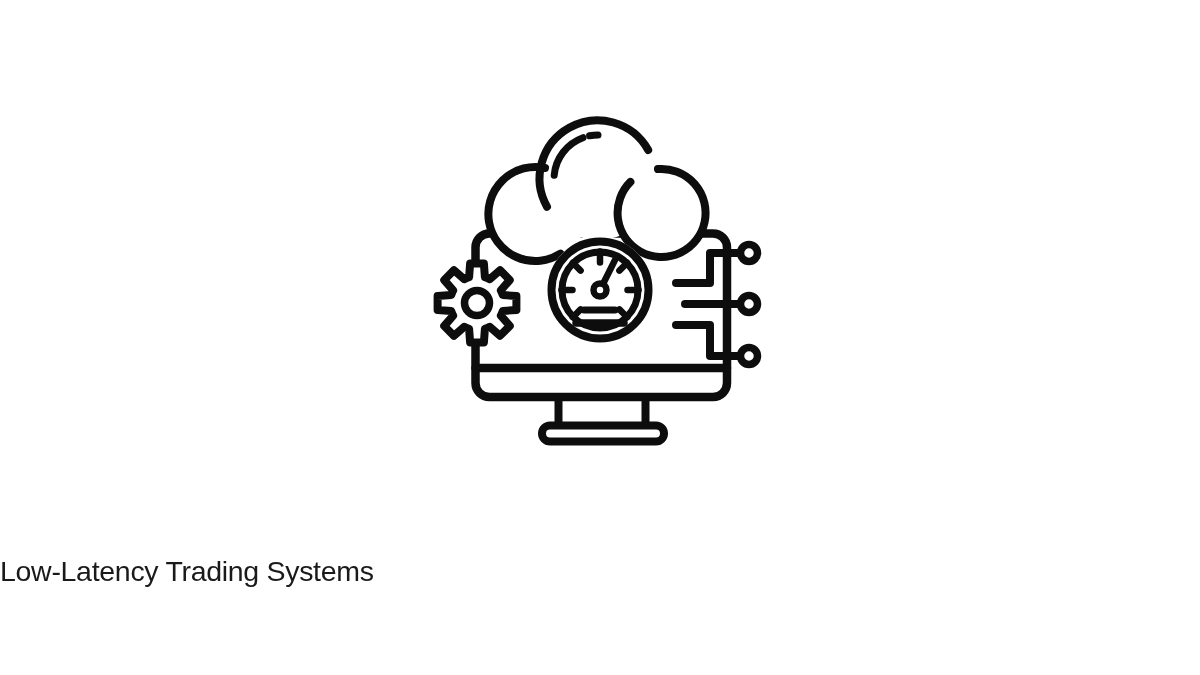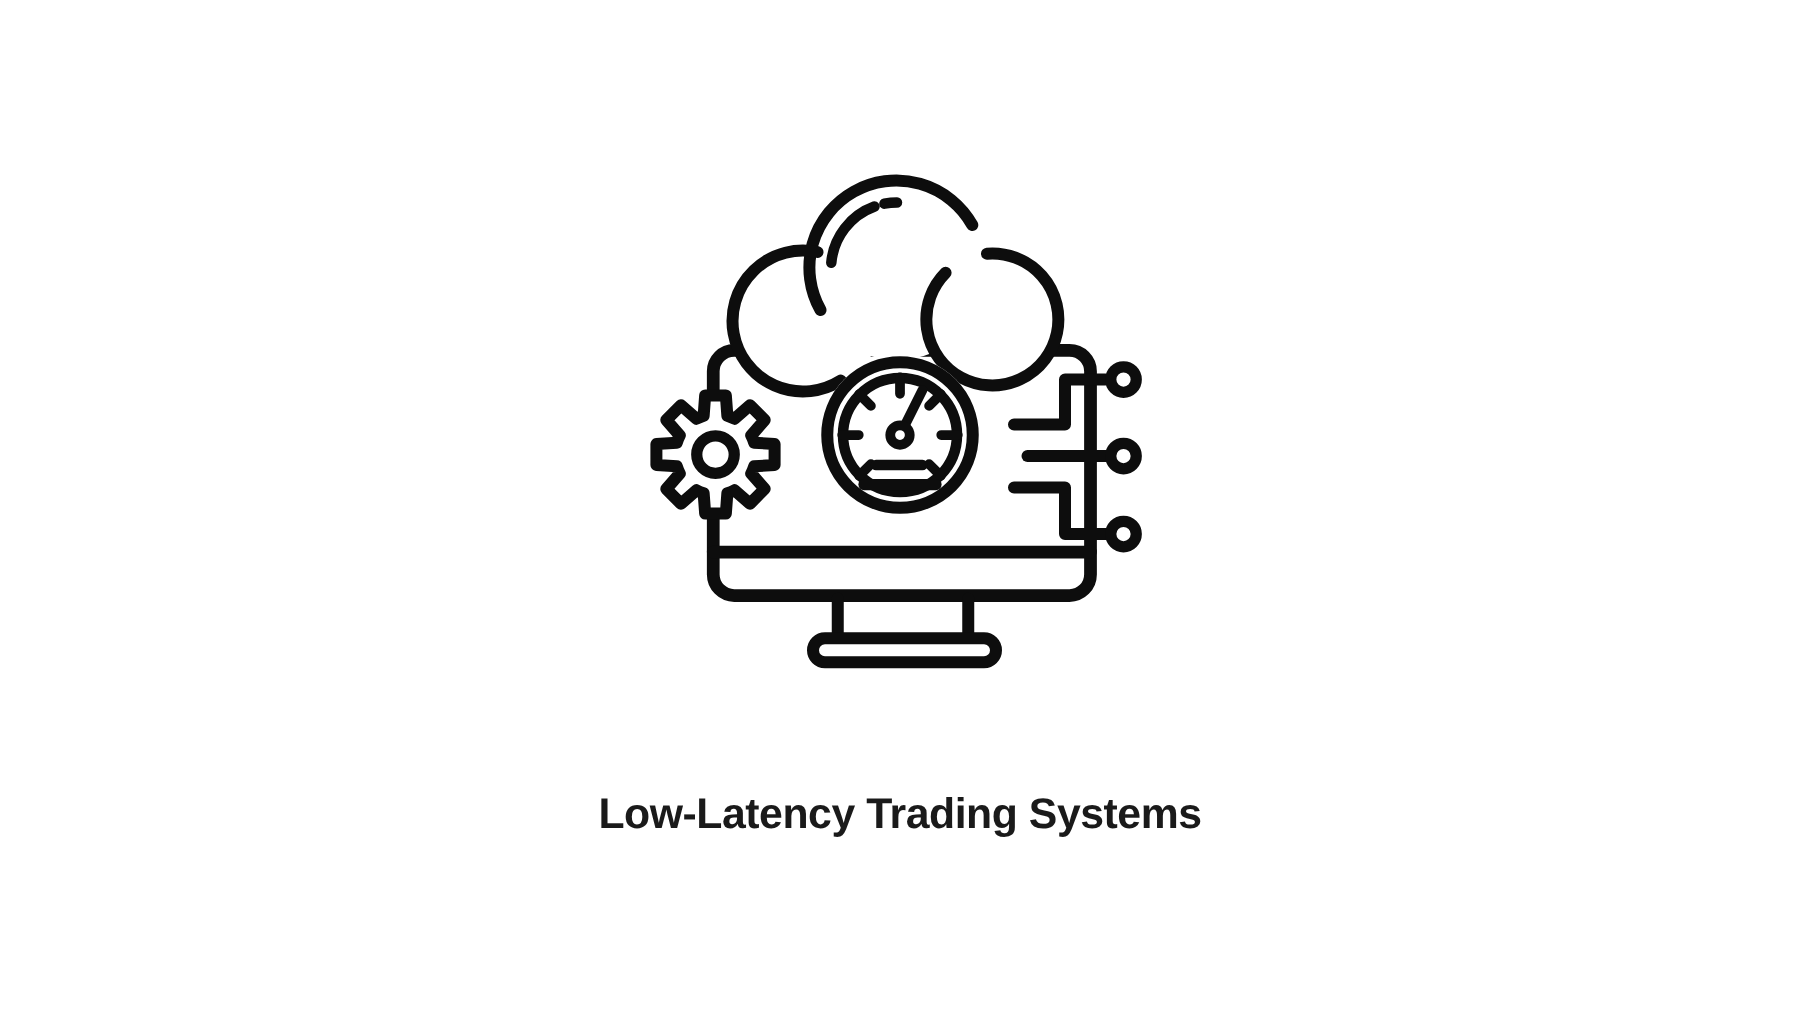--- a/index.html
+++ b/index.html
@@ -20,25 +20,25 @@
   .illustration {
     position: absolute;
     left: 410px;
     top: 105px;
     width: 380px;
     height: 360px;
   }
   .caption {
     position: absolute;
     left: 0;
-    top: 527px;
+    top: 555px;
     width: 1200px;
-    text-align: center;
+    text-align: left;
     font-size: 28.5px;
-    font-weight: 700;
+    font-weight: 400;
     letter-spacing: -0.3px;
     color: #1a1a1a;
   }
   svg .ln {
     fill: none;
     stroke: #0d0d0d;
     stroke-linecap: round;
     stroke-linejoin: round;
   }
   svg .fw { fill: #ffffff; stroke: none; }

